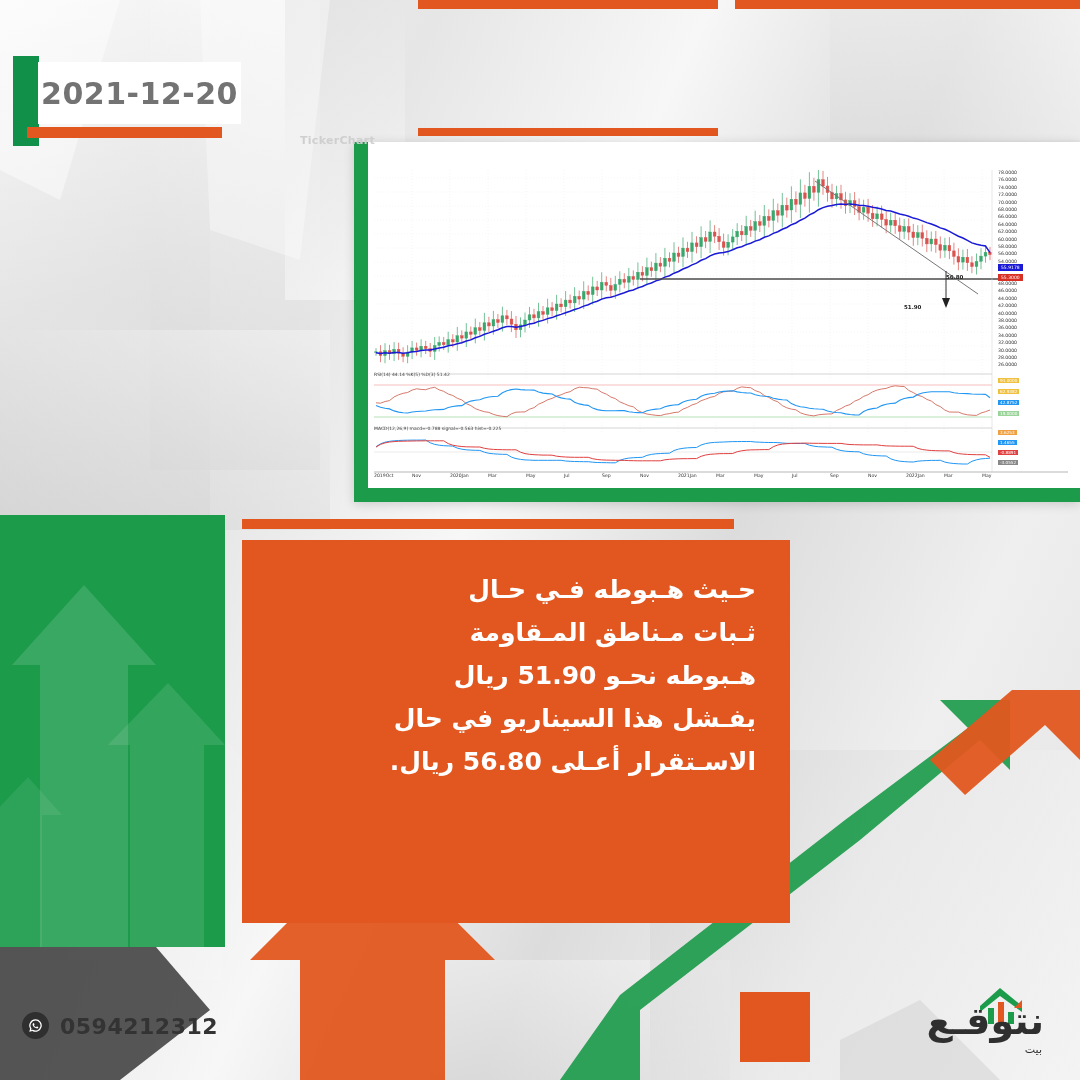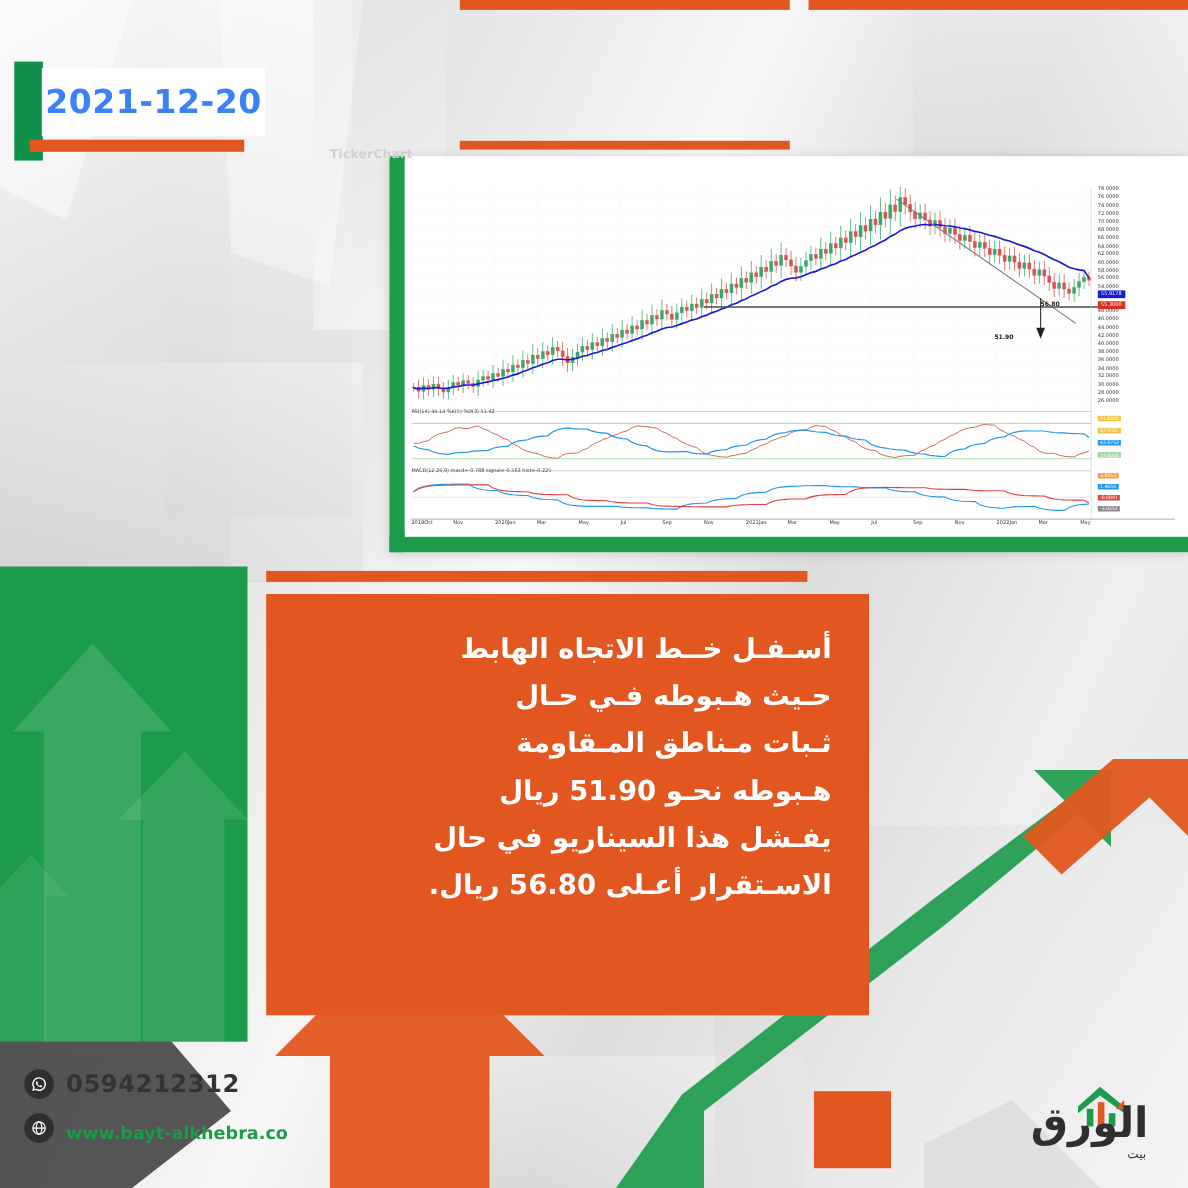--- a/index.html
+++ b/index.html
@@ -49,21 +49,21 @@
   
   .tl-green { position:absolute; left:13px; top:56px; width:26px; height:90px; background:#11904a; z-index:3; }
 
   
   .date-badge {
     position:absolute; left:38px; top:62px; width:203px; height:62px;
     background:#ffffff; z-index:4;
     display:flex; align-items:center; justify-content:center;
   }
   .date-badge span {
-    color:#3b82f6; font-size:30px; font-weight:bold; letter-spacing:.5px;
+    color:#737373; font-size:30px; font-weight:bold; letter-spacing:.5px;
     font-family:"DejaVu Sans","Liberation Sans",sans-serif;
   }
   .date-underline {
     position:absolute; left:27px; top:127px; width:195px; height:11px;
     background:#e2571f; z-index:4;
   }
 
   
   .title-wrap { position:absolute; right:770px; top:278px; z-index:5; text-align:right; width:260px;}
   .title-sm {
@@ -634,53 +634,42 @@
   </div>
   <div style="position:absolute;left:6px;top:280px;font-size:4.5px;color:#444;white-space:nowrap;">
     <span>MACD(12,26,9)  macd=-0.788  signal=-0.563  hist=-0.225</span>
   </div>
 </div>
 
 <div class="watermark">TickerChart</div>
 
 <div class="panel-topline"></div>
 <div class="text-panel">
-  <div class="panel-line">أسـفـل خــط الاتجاه الهابط</div>
   <div class="panel-line">حـيث هـبوطه فـي حـال</div>
   <div class="panel-line">ثـبات مـناطق المـقاومة</div>
   <div class="panel-line">هـبوطه نحـو 51.90 ريال</div>
   <div class="panel-line">يفـشل هذا السيناريو في حال</div>
   <div class="panel-line">الاسـتقرار أعـلى 56.80 ريال.</div>
 </div>
 
 <div class="contact">
   <div class="contact-row phone">
     <div class="contact-ico">
       <svg width="15" height="15" viewBox="0 0 24 24" fill="#fff">
         <path d="M12 2a10 10 0 0 0-8.6 15.1L2 22l5.1-1.3A10 10 0 1 0 12 2zm0 2a8 8 0 1 1-4.1 14.9l-.3-.2-2.6.7.7-2.5-.2-.3A8 8 0 0 1 12 4zm-3.2 4c-.2 0-.5.1-.7.4-.2.3-.8.8-.8 1.9s.8 2.2.9 2.4c.1.2 1.6 2.5 3.9 3.4 1.9.8 2.3.6 2.7.6.4 0 1.3-.5 1.5-1.1.2-.5.2-1 .1-1.1l-.6-.3-1.3-.6c-.2-.1-.4-.1-.5.1l-.7.9c-.1.2-.3.2-.5.1-.2-.1-1-.4-1.8-1.2-.7-.6-1.1-1.4-1.3-1.6-.1-.2 0-.3.1-.4l.4-.5.2-.4v-.4l-.6-1.5c-.2-.4-.3-.4-.5-.4h-.5z"></path>
       </svg>
     </div>
     <div class="contact-txt">0594212312</div>
   </div>
-  <div class="contact-row web">
-    <div class="contact-ico">
-      <svg width="15" height="15" viewBox="0 0 24 24" fill="none" stroke="#fff" stroke-width="1.8">
-        <circle cx="12" cy="12" r="9"></circle>
-        <ellipse cx="12" cy="12" rx="4" ry="9"></ellipse>
-        <line x1="3" y1="12" x2="21" y2="12"></line>
-      </svg>
-    </div>
-    <div class="contact-txt">www.bayt-alkhebra.co</div>
-  </div>
 </div>
 
 <div class="deco-sq-o"></div>
 <div class="logo">
   <svg width="180" height="80" style="position:absolute;left:0;top:0">
     <path d="M108 28 L128 10 L150 28 L150 34 L128 18 L108 34 Z" fill="#1c9b4b"></path>
     <rect x="116" y="30" width="6" height="16" fill="#1c9b4b"></rect>
     <rect x="126" y="24" width="6" height="22" fill="#e2571f"></rect>
     <rect x="136" y="34" width="6" height="12" fill="#1c9b4b"></rect>
     <path d="M142 30 L150 22 L150 30 Z" fill="#e2571f"></path>
   </svg>
-  <div class="logo-ar">الورق</div>
+  <div class="logo-ar">نتوقـع</div>
   <div class="logo-sub">بيت</div>
 </div>
 
 </body></html>

